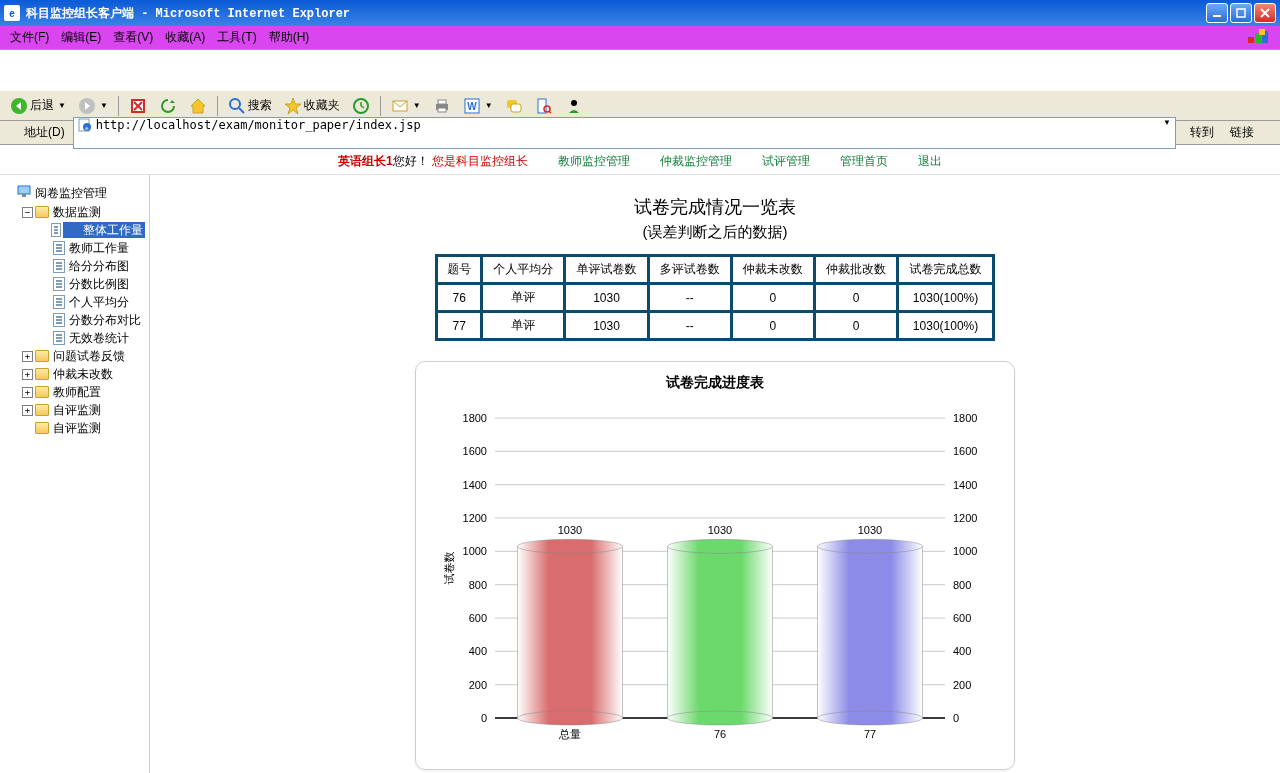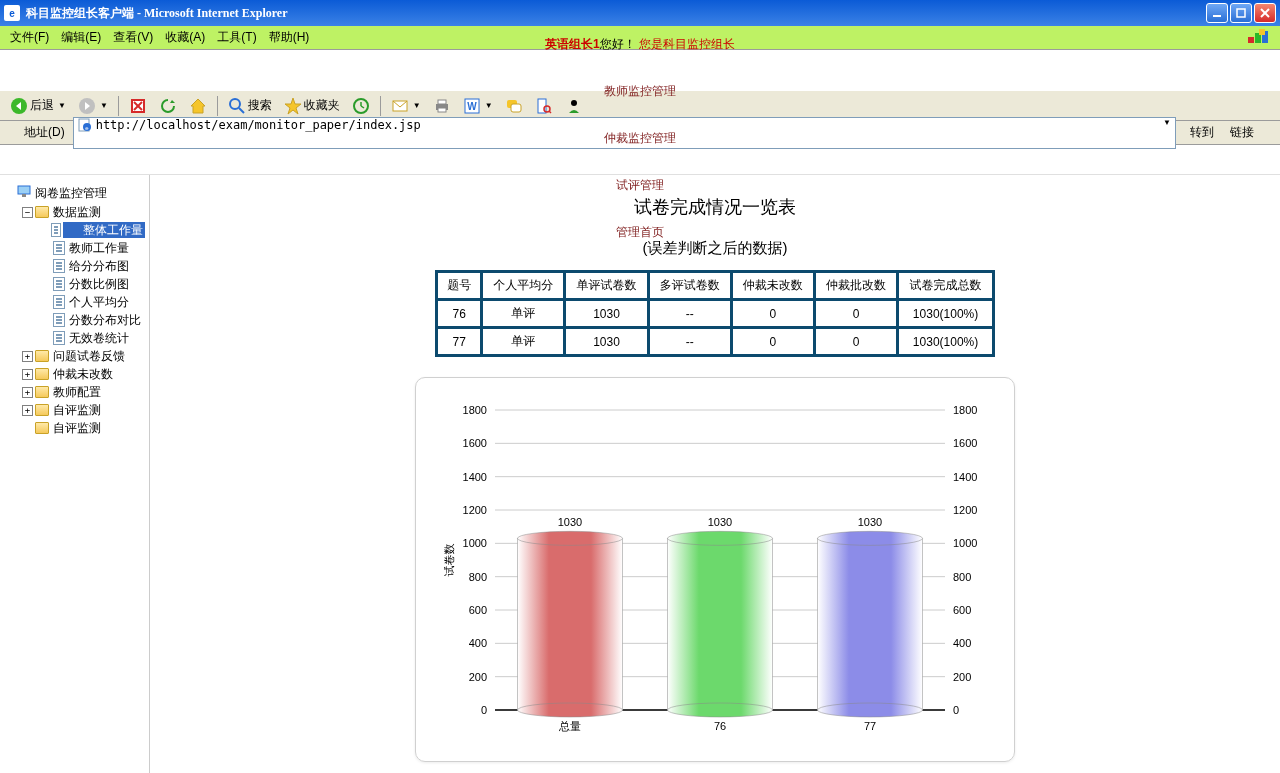--- a/index.html
+++ b/index.html
@@ -1,28 +1,28 @@
 <!DOCTYPE html>
 <html><head>
 <meta charset="utf-8">
 <style>
 * { margin: 0; padding: 0; box-sizing: border-box; }
 body { font-family: "SimSun", "宋体", sans-serif; font-size: 12px; background: #fff; overflow: hidden; }
 
 
 .titlebar { height: 26px; background: linear-gradient(#0b5bd6, #3b82e6); color: #fff; display: flex; align-items: center; padding: 0 4px; font-weight: bold; }
 .titlebar .ie-icon { width: 16px; height: 16px; background: #fff; border-radius: 2px; margin-right: 6px; display: inline-flex; align-items: center; justify-content: center; color: #0b5bd6; font-size: 10px; }
-.titlebar .title-text { flex: 1; font-family: Liberation Serif, serif; }
+.titlebar .title-text { flex: 1; font-family: Liberation Mono, monospace; }
 .titlebar .winbtns { display: flex; gap: 2px; }
 .titlebar .winbtn { width: 22px; height: 20px; border: 1px solid #fff; border-radius: 3px; display: flex; align-items: center; justify-content: center; background: linear-gradient(#6fa8f5, #2a6fd6); cursor: pointer; }
 .titlebar .winbtn.close { background: linear-gradient(#f5876f, #d62a2a); }
 .titlebar .winbtn svg { width: 10px; height: 10px; }
 
 
-.menubar { height: 24px; background: #bef264; border-bottom: 1px solid #9b9b9b; display: flex; align-items: center; padding: 0 4px; }
+.menubar { height: 24px; background: #d946ef; border-bottom: 1px solid #9b9b9b; display: flex; align-items: center; padding: 0 4px; }
 .menubar .menuitem { padding: 2px 6px; cursor: pointer; }
 .menubar .ie-logo { margin-left: auto; width: 36px; height: 20px; display: flex; align-items: center; justify-content: center; }
 
 
 .toolbar { height: 30px; background: #ece9d8; border-bottom: 1px solid #9b9b9b; display: flex; align-items: center; padding: 0 6px; gap: 4px; margin-top: 41px; }
 .toolbar .tbtn { height: 24px; display: flex; align-items: center; padding: 0 4px; cursor: pointer; border-radius: 3px; gap: 2px; }
 .toolbar .sep { width: 1px; height: 20px; background: #9b9b9b; margin: 0 2px; }
 .toolbar .icon { width: 18px; height: 18px; display: inline-flex; align-items: center; justify-content: center; }
 
 
@@ -30,46 +30,46 @@
 .addrbar .label { padding: 0 4px; }
 .addrbar .addrbox { flex: 1; height: 32px; border: 1px solid #7f9db9; background: #fff; display: flex; align-items: flex-start; padding: 0 4px; gap: 4px; }
 .addrbar .addrbox input { flex: 1; border: none; outline: none; font-family: monospace; font-size: 12px; }
 .addrbar .go { height: 20px; display: flex; align-items: center; gap: 4px; padding: 0 6px; cursor: pointer; }
 .addrbar .links { padding: 0 6px; }
 
 
 .page { position: relative; height: 671px; background: #fff; }
 
 
-.pagenav { height: 26px; border-bottom: 1px solid #e0e0e0; display: flex; align-items: center; justify-content: center; gap: 30px; background: #fff; margin-top: 4px; flex-direction: column; }
+.pagenav { height: 26px; border-bottom: 1px solid #e0e0e0; display: flex; align-items: center; justify-content: center; gap: 30px; background: #fff; margin-top: 4px; }
 .pagenav .greeting { color: #c00; }
 .pagenav .greeting .name { color: #c00; font-weight: bold; }
 .pagenav .greeting .hello { color: #000; }
-.pagenav .navlink { color: #7f1d1d; cursor: pointer; }
+.pagenav .navlink { color: #15803d; cursor: pointer; }
 
 
 .layout { display: flex; height: calc(100% - 30px); }
 .sidebar { width: 150px; border-right: 1px solid #ccc; padding: 8px 4px; background: #fff; }
 .main { flex: 1; padding: 20px; overflow: auto; }
 
 
 .tree { list-style: none; }
 .tree li { white-space: nowrap; line-height: 16px; }
 .tree .row { display: flex; align-items: center; gap: 2px; cursor: pointer; padding: 1px 0; }
 .tree .toggle { width: 11px; height: 11px; border: 1px solid #808080; display: inline-flex; align-items: center; justify-content: center; font-size: 9px; line-height: 9px; background: #fff; color: #000; font-family: monospace; }
 .tree .spacer { width: 11px; display: inline-block; }
 .tree .folder-icon { width: 14px; height: 12px; background: linear-gradient(#ffe9a8, #f5c95b); border: 1px solid #c9a227; border-radius: 1px; }
 .tree .page-icon { width: 12px; height: 14px; background: #fff; border: 1px solid #7f9db9; position: relative; }
 .tree .page-icon::after { content: ""; position: absolute; top: 2px; left: 2px; right: 2px; height: 2px; background: #7f9db9; box-shadow: 0 3px 0 #7f9db9, 0 6px 0 #7f9db9; }
 .tree ul { list-style: none; padding-left: 18px; }
 .tree .label { padding: 0 2px; }
 .tree .selected .label { background: #316ac5; color: #fff; padding-left: 20px; }
 
 
-.data-title { text-align: center; font-size: 18px; margin-bottom: 20px; }
+.data-title { text-align: center; font-size: 18px; margin-bottom: 4px; }
 .data-subtitle { text-align: center; font-size: 15px; margin-bottom: 12px; }
 .datatable { border-collapse: collapse; margin: 0 auto; width: 560px; }
 .datatable th, .datatable td { border: 3px solid #0c4a6e; padding: 4px 8px; text-align: center; font-size: 12px; font-weight: normal; }
 .datatable th { background: #fff; }
 
 
 .chart-card { width: 600px; margin: 20px auto 0; border: 1px solid #d0d0d0; border-radius: 10px; padding: 12px 8px 8px; box-shadow: 0 1px 3px rgba(0,0,0,0.08); text-align: center; }
 .chart-title-in { font-size: 14px; font-weight: bold; margin-bottom: 6px; }
 
 .dd { font-size: 8px; margin-left: 2px; }
@@ -419,20 +419,21 @@
               <td>单评</td>
               <td>1030</td>
               <td>--</td>
               <td>0</td>
               <td>0</td>
               <td>1030(100%)</td>
             </tr>
           </tbody>
       </table>
       <div class="chart-card">
+        <div class="chart-title-in">试卷完成进度表</div>
         <svg id="chart" width="560" height="360">
             <line x1="60" y1="320" x2="510" y2="320" stroke="#ccc" stroke-width="1"></line>
             <text x="52" y="324" text-anchor="end" font-size="11" fill="#000">0</text>
             <text x="518" y="324" text-anchor="start" font-size="11" fill="#000">0</text>
             <line x1="60" y1="286.6666666666667" x2="510" y2="286.6666666666667" stroke="#ccc" stroke-width="1"></line>
             <text x="52" y="290.6666666666667" text-anchor="end" font-size="11" fill="#000">200</text>
             <text x="518" y="290.6666666666667" text-anchor="start" font-size="11" fill="#000">200</text>
             <line x1="60" y1="253.33333333333334" x2="510" y2="253.33333333333334" stroke="#ccc" stroke-width="1"></line>
             <text x="52" y="257.33333333333337" text-anchor="end" font-size="11" fill="#000">400</text>
             <text x="518" y="257.33333333333337" text-anchor="start" font-size="11" fill="#000">400</text>

